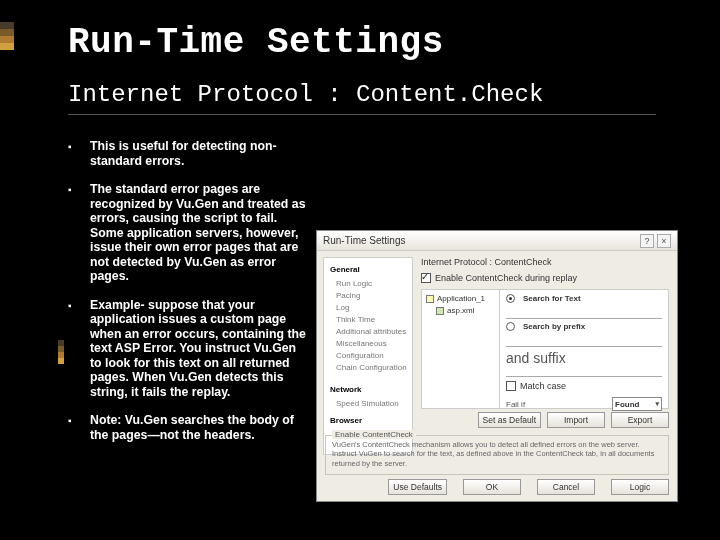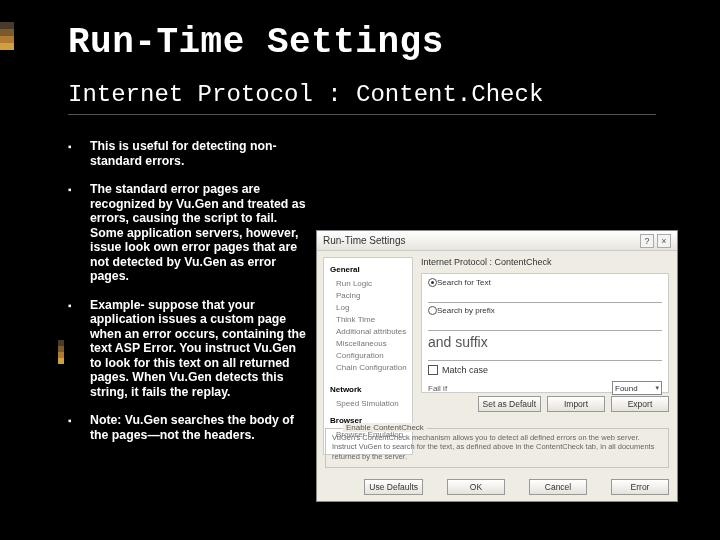--- a/index.html
+++ b/index.html
@@ -175,22 +175,23 @@
   }
   .sq {
     width: 8px; height: 8px; border: 1px solid #777; background: #fefab0;
   }
   .detail {
     flex: 1;
     padding: 4px 6px;
     font-size: 8px;
   }
   .radio-row {
-    display: flex; align-items: center; gap: 0;
+    display: flex; align-items: center; gap: 8px;
     margin-bottom: 5px;
+    font-weight: bold;
   }
   .radio {
     width: 9px; height: 9px; border: 1px solid #555; border-radius: 50%;
     background: #fff; position: relative;
   }
   .radio.sel::after {
     content:""; position:absolute; left:2px; top:2px; width:3px; height:3px;
     background:#333; border-radius:50%;
   }
   .txtline {
@@ -202,21 +203,21 @@
     display: flex; justify-content: space-between; align-items: center;
     margin-top: 4px;
   }
   .mini-label { color:#555; }
   .drop {
     width: 50px; height: 14px;
     border: 1px solid #888;
     background: #fff;
     font-size: 8px;
     padding: 0 2px;
-    display: flex; align-items: center; justify-content: space-between;
+    display: flex; align-items: center; justify-content: space-between; font-weight: bold;
   }
   .drop::after { content: "▾"; font-size: 7px; color:#555; }
 
   .btn-row {
     display: flex; gap: 6px; justify-content: flex-end;
     margin-top: 6px;
   }
   .btn {
     min-width: 58px;
     text-align: center;
@@ -237,30 +238,29 @@
     margin-bottom: 4px;
     position: relative;
   }
   .group-title {
     position: absolute;
     top: -6px; left: 6px;
     background: #efece4;
     padding: 0 3px;
     font-size: 8px;
     color: #555;
-    margin-left: 11px;
   }
   .tiny {
     font-size: 7.5px;
     color: #666;
     line-height: 1.25;
     filter: blur(0.25px);
   }
   .footer-btns {
-    display: flex; justify-content: flex-end; gap: 24px; margin-top: 11px;
+    display: flex; justify-content: flex-end; gap: 16px; margin-top: 4px;
   }
 </style>
 </head>
 <body>
 
 <div class="accent-bar">
   <div class="ab1"></div>
     <div class="ab2"></div>
     <div class="ab3"></div>
     <div class="ab4"></div>
@@ -277,21 +277,21 @@
   <h2 class="slide-sub">Internet Protocol : Content.Check</h2>
   <div class="hr"></div>
 
   <div class="bullets">
     <div class="bullet">
       <div class="mk">▪</div>
       <div class="tx">This is useful for detecting non-standard errors.</div>
     </div>
     <div class="bullet">
       <div class="mk">▪</div>
-      <div class="tx">The standard error pages are recognized by Vu.Gen and treated as errors, causing the script to fail. Some application servers, however, issue look own error pages that are not detected by Vu.Gen as error pages.</div>
+      <div class="tx">The standard error pages are recognized by Vu.Gen and treated as errors, causing the script to fail. Some application servers, however, issue their own error pages that are not detected by Vu.Gen as error pages.</div>
     </div>
     <div class="bullet">
       <div class="mk">▪</div>
       <div class="tx">Example- suppose that your application issues a custom page when an error occurs, containing the text ASP Error. You instruct Vu.Gen to look for this text on all returned pages. When Vu.Gen detects this string, it fails the replay.</div>
     </div>
     <div class="bullet">
       <div class="mk">▪</div>
       <div class="tx">Note: Vu.Gen searches the body of the pages—not the headers.</div>
     </div>
   </div>
@@ -318,22 +318,36 @@
       <div class="sub">Chain Configuration</div>
       <div class="hd" style="margin-top:10px">Network</div>
       <div class="sub">Speed Simulation</div>
       <div class="hd" style="margin-top:5px">Browser</div>
       <div class="sub">Browser Emulation</div>
 
     </div>
 
     <div class="right">
       <div class="caption">Internet Protocol : ContentCheck</div>
+      <div class="chk-row">
+        <div class="chk checked"></div>
+        <span>Enable ContentCheck during replay</span>
+      </div>
 
       <div class="inner-split">
+        <div class="apps">
+          <div class="icon-row">
+            <div class="sq"></div>
+            <span>Application_1</span>
+          </div>
+          <div class="icon-row" style="padding-left:10px">
+            <div class="sq" style="background:#d0e8b0"></div>
+            <span>asp.xml</span>
+          </div>
+        </div>
         <div class="detail">
           <div class="radio-row">
             <div class="radio sel"></div>
             <span>Search for Text</span>
           </div>
           <div class="txtline"></div>
           <div class="radio-row">
             <div class="radio"></div>
             <span>Search by prefix</span>
           </div>
@@ -363,16 +377,16 @@
 
   <div class="lower">
     <div class="group">
       <div class="group-title">Enable ContentCheck</div>
       <div class="tiny">VuGen's ContentCheck mechanism allows you to detect all defined errors on the web server. Instruct VuGen to search for the text, as defined above in the ContentCheck tab, in all documents returned by the server.</div>
     </div>
     <div class="footer-btns">
       <div class="btn">Use Defaults</div>
       <div class="btn">OK</div>
       <div class="btn">Cancel</div>
-      <div class="btn">Error</div>
+      <div class="btn">Logic</div>
     </div>
   </div>
 </div>
 
 </body></html>

